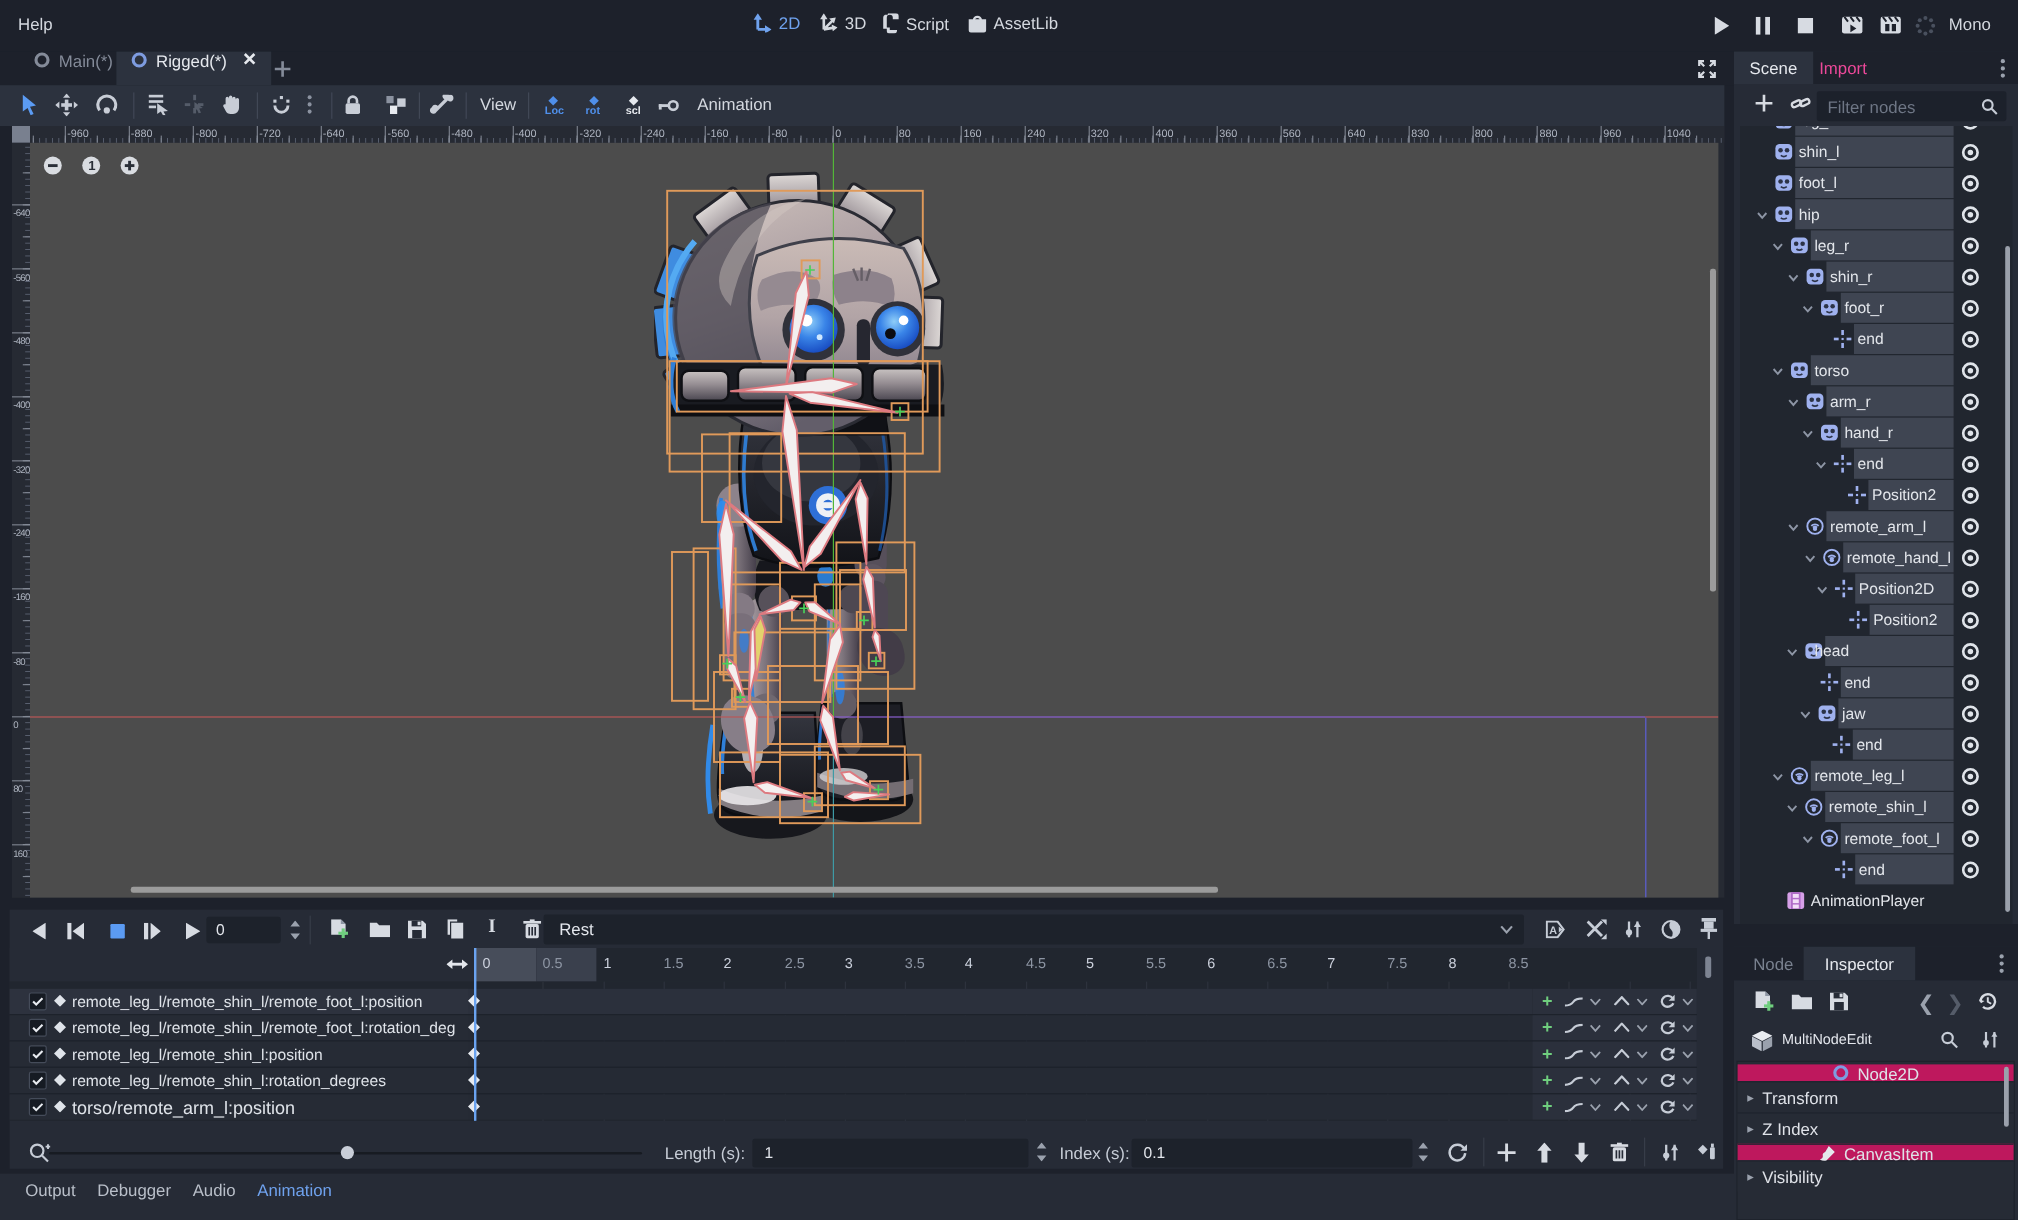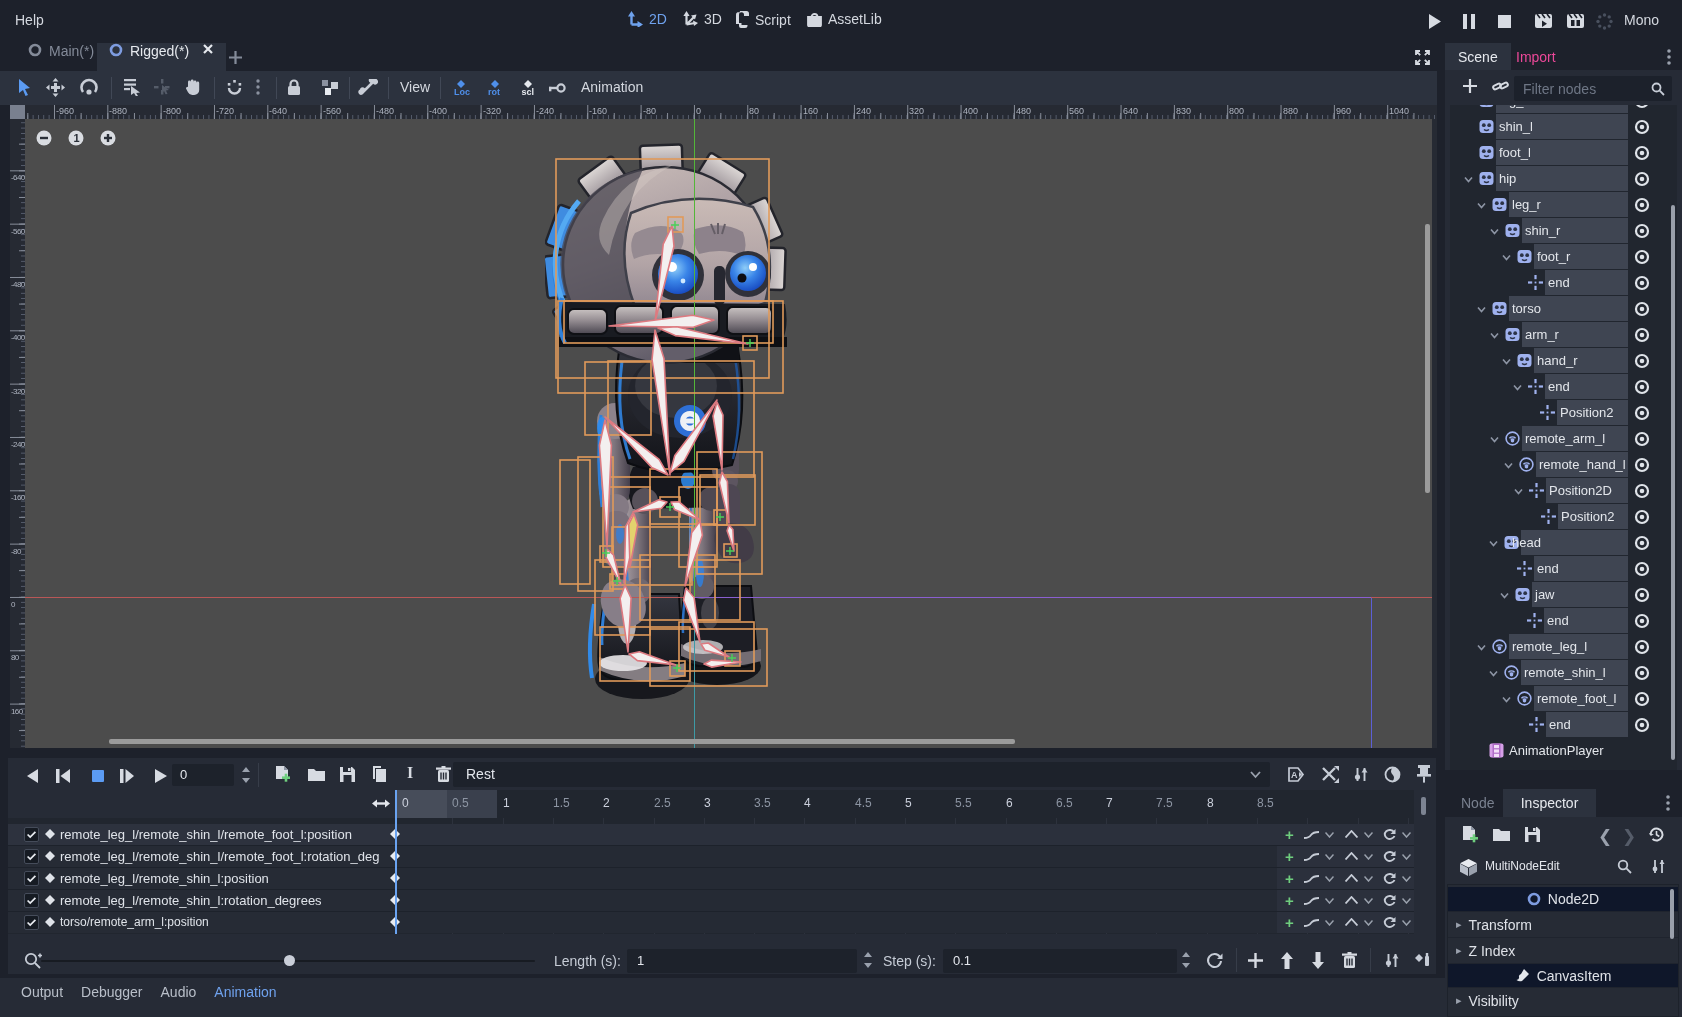--- a/index.html
+++ b/index.html
@@ -50,21 +50,21 @@
 .ptab{position:absolute;top:0;height:27px;display:flex;align-items:center;padding:0 13px;font-size:14px;color:#ec4899}
 .ptab.active{background:#2c323e;color:#e6e9ee}
 
 #tree{position:absolute;left:5px;top:62px;width:227px;height:665px;background:#21262f;overflow:hidden}
 .trow{position:absolute;left:0;width:227px;height:26px}
 .trow .hl{position:absolute;top:0;height:25px;background:#3f4552}
 .trow .nm{position:absolute;top:5px;font-size:13px;color:#e3e6eb}
 
 #insp{position:absolute;left:0;top:746px;width:237px;height:228px;background:#262b36}
 #rpanel .gap{position:absolute;left:0;top:727px;width:237px;height:19px;background:#1d212b}
-.icat{height:24px;background:#0f172a;display:flex;align-items:center;justify-content:center;gap:7px;font-size:14px;color:#dfe2e8}
+.icat{height:14px;background:#be185d;display:flex;justify-content:center;gap:7px;font-size:14px;color:#dfe2e8}
 .iprop{height:26px;background:#262b35;display:flex;align-items:center;padding-left:8px;font-size:14px;color:#dfe2e8;border-top:1px solid #1f242e}
 svg{display:block}
 </style>
 </head>
 <body>
 
 <div id="topbar">
   <div class="menu">Help</div>
   <div class="topbtn blue" style="left:627px">
     <svg width="16" height="16" viewBox="0 0 16 16">
@@ -319,21 +319,21 @@
 <div class="rlabel" style="left:458px;top:1px">-320</div>
 <div class="rlabel" style="left:511px;top:1px">-240</div>
 <div class="rlabel" style="left:564px;top:1px">-160</div>
 <div class="rlabel" style="left:618px;top:1px">-80</div>
 <div class="rlabel" style="left:671px;top:1px">0</div>
 <div class="rlabel" style="left:724px;top:1px">80</div>
 <div class="rlabel" style="left:778px;top:1px">160</div>
 <div class="rlabel" style="left:831px;top:1px">240</div>
 <div class="rlabel" style="left:884px;top:1px">320</div>
 <div class="rlabel" style="left:938px;top:1px">400</div>
-<div class="rlabel" style="left:991px;top:1px">480</div>
+<div class="rlabel" style="left:991px;top:1px">360</div>
 <div class="rlabel" style="left:1044px;top:1px">560</div>
 <div class="rlabel" style="left:1098px;top:1px">640</div>
 <div class="rlabel" style="left:1151px;top:1px">830</div>
 <div class="rlabel" style="left:1204px;top:1px">800</div>
 <div class="rlabel" style="left:1258px;top:1px">880</div>
 <div class="rlabel" style="left:1311px;top:1px">960</div>
 <div class="rlabel" style="left:1364px;top:1px">1040</div>
     </div>
   <div id="vruler">
       <div class="rlabel" style="left:1px;top:54px">-640</div>
@@ -862,21 +862,21 @@
 <div class="abs" style="left:382px;top:154px;width:887px;height:21px;background:#252a34"></div>
 <div class="abs" style="left:1269px;top:154px;width:137px;height:21px;background:#2b303c"></div>
 <div class="abs" style="left:16px;top:157px;width:15px;height:15px;background:#161b23;border:1px solid #454c5a;border-radius:2px">
       <svg width="13" height="13" viewBox="0 0 15 15">
         <path d="M3 7.5 l3 3 l6 -6" stroke="#e8ebf0" stroke-width="2" fill="none"></path>
       </svg>
     </div>
 <svg class="abs" style="left:37px;top:159px" width="10" height="10" viewBox="0 0 10 10">
       <path d="M5 0 L10 5 L5 10 L0 5 Z" fill="#dfe3e9"></path>
     </svg>
-<div class="abs" style="left:52px;top:157px;font-size:12px;color:#dfe3e9;white-space:nowrap;overflow:hidden;width:330px">torso/remote_arm_l:position</div>
+<div class="abs" style="left:52px;top:157px;font-size:15px;color:#dfe3e9;white-space:nowrap;overflow:hidden;width:330px">torso/remote_arm_l:position</div>
 <svg class="abs" style="left:382px;top:159px" width="10" height="10" viewBox="0 0 10 10">
       <path d="M5 0 L10 5 L5 10 L0 5 Z" fill="#e8ebf0"></path>
     </svg>
 <div class="abs" style="left:1277px;top:158px;color:#6fce7e;font-size:15px;font-weight:bold;line-height:13px">+</div>
 <svg class="abs" style="left:1296px;top:161px" width="15" height="8" viewBox="0 0 15 8">
       <path d="M0 7 q5 0 7 -3 q2 -3 8 -3" stroke="#c6ccd6" stroke-width="1.8" fill="none"></path>
     </svg>
 <svg class="abs" style="left:1317px;top:162px" width="9" height="6" viewBox="0 0 9 6">
       <path d="M0.5 0.5 l4 4.5 4 -4.5" stroke="#9aa1ad" stroke-width="1.5" fill="none"></path>
     </svg>
@@ -900,21 +900,21 @@
       <path d="M11 11 L16 16" stroke="#c6ccd6" stroke-width="1.8"></path>
       <path d="M14 3.5 h4 M16 1.5 v4" stroke="#c6ccd6" stroke-width="1.6"></path>
     </svg>
 <div class="abs" style="left:33px;top:202px;width:494px;height:2px;background:#171b22;border-radius:1px"></div>
 <div class="abs" style="left:276px;top:197px;width:11px;height:11px;background:#c9ced8;border-radius:50%"></div>
 <div class="abs" style="left:546px;top:195px;font-size:14px;color:#c6ccd6">Length (s):</div>
 <div class="abs" style="left:619px;top:191px;width:230px;height:24px;background:#1d222b;border-radius:2px;color:#e3e6ec;font-size:13px;line-height:24px;padding-left:10px">1</div>
 <svg class="abs" style="left:855px;top:194px" width="10" height="16" viewBox="0 0 10 16">
       <path d="M5 0 l4 5 h-8 Z M5 16 l4 -5 h-8 Z" fill="#9aa1ad"></path>
     </svg>
-<div class="abs" style="left:875px;top:195px;font-size:14px;color:#c6ccd6">Step (s):</div>
+<div class="abs" style="left:875px;top:195px;font-size:14px;color:#c6ccd6">Index (s):</div>
 <div class="abs" style="left:935px;top:191px;width:234px;height:24px;background:#1d222b;border-radius:2px;color:#e3e6ec;font-size:13px;line-height:24px;padding-left:10px">0.1</div>
 <svg class="abs" style="left:1173px;top:194px" width="10" height="16" viewBox="0 0 10 16">
       <path d="M5 0 l4 5 h-8 Z M5 16 l4 -5 h-8 Z" fill="#9aa1ad"></path>
     </svg>
 <svg class="abs" style="left:1198px;top:194px" width="17" height="17" viewBox="0 0 17 17">
       <path d="M14 5 a6.5 6.5 0 1 0 1 4" stroke="#c6ccd6" stroke-width="2" fill="none"></path>
       <path d="M16.5 1.5 v5.5 h-5.5 Z" fill="#c6ccd6"></path>
     </svg>
 <div class="abs" style="left:1228px;top:190px;width:1px;height:24px;background:#373d49"></div>
 <svg class="abs" style="left:1239px;top:194px" width="17" height="17" viewBox="0 0 17 17">

